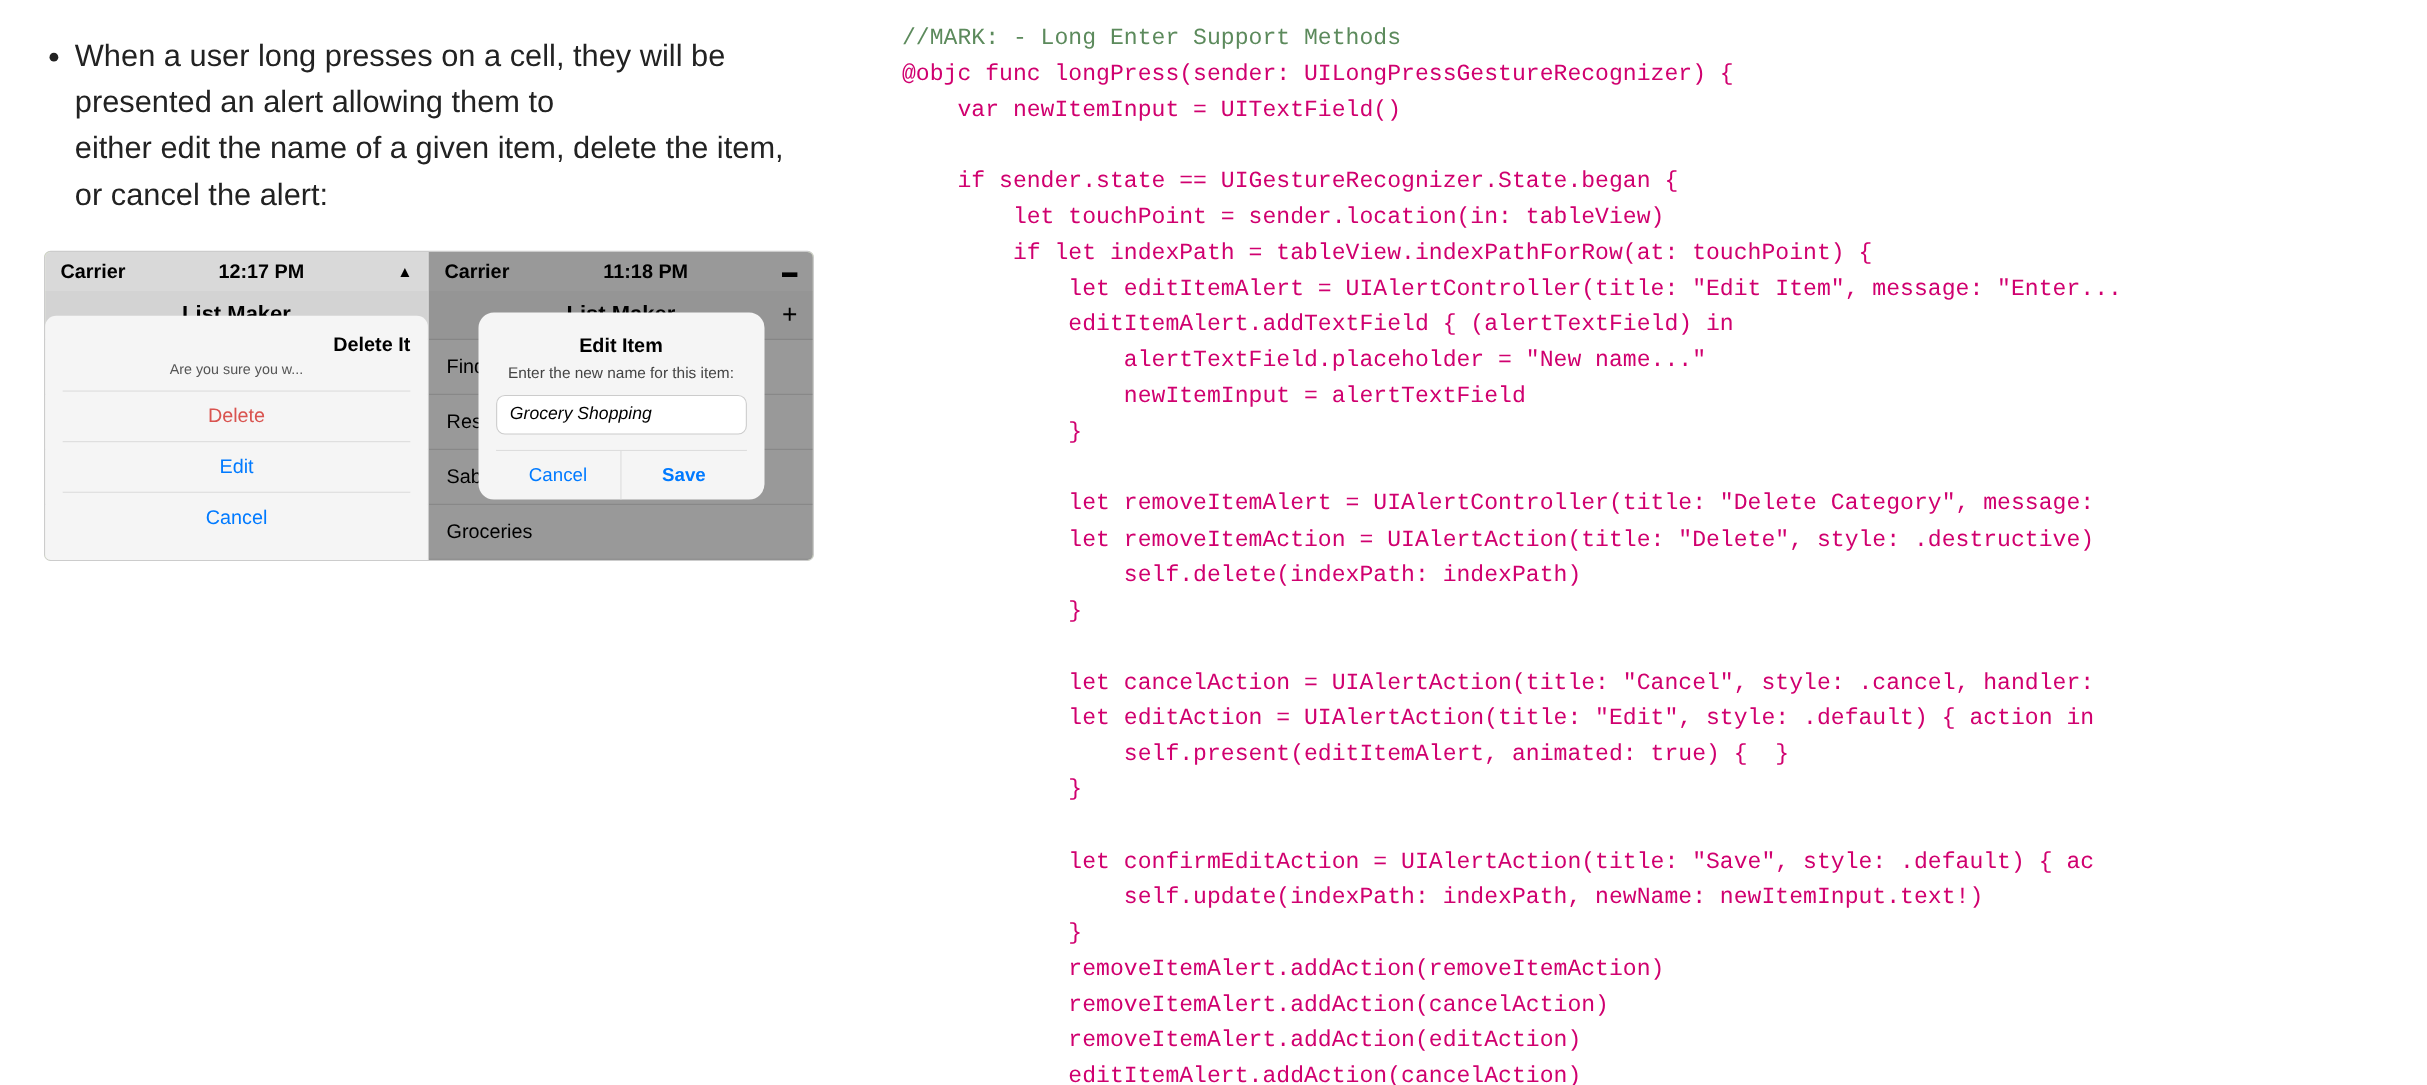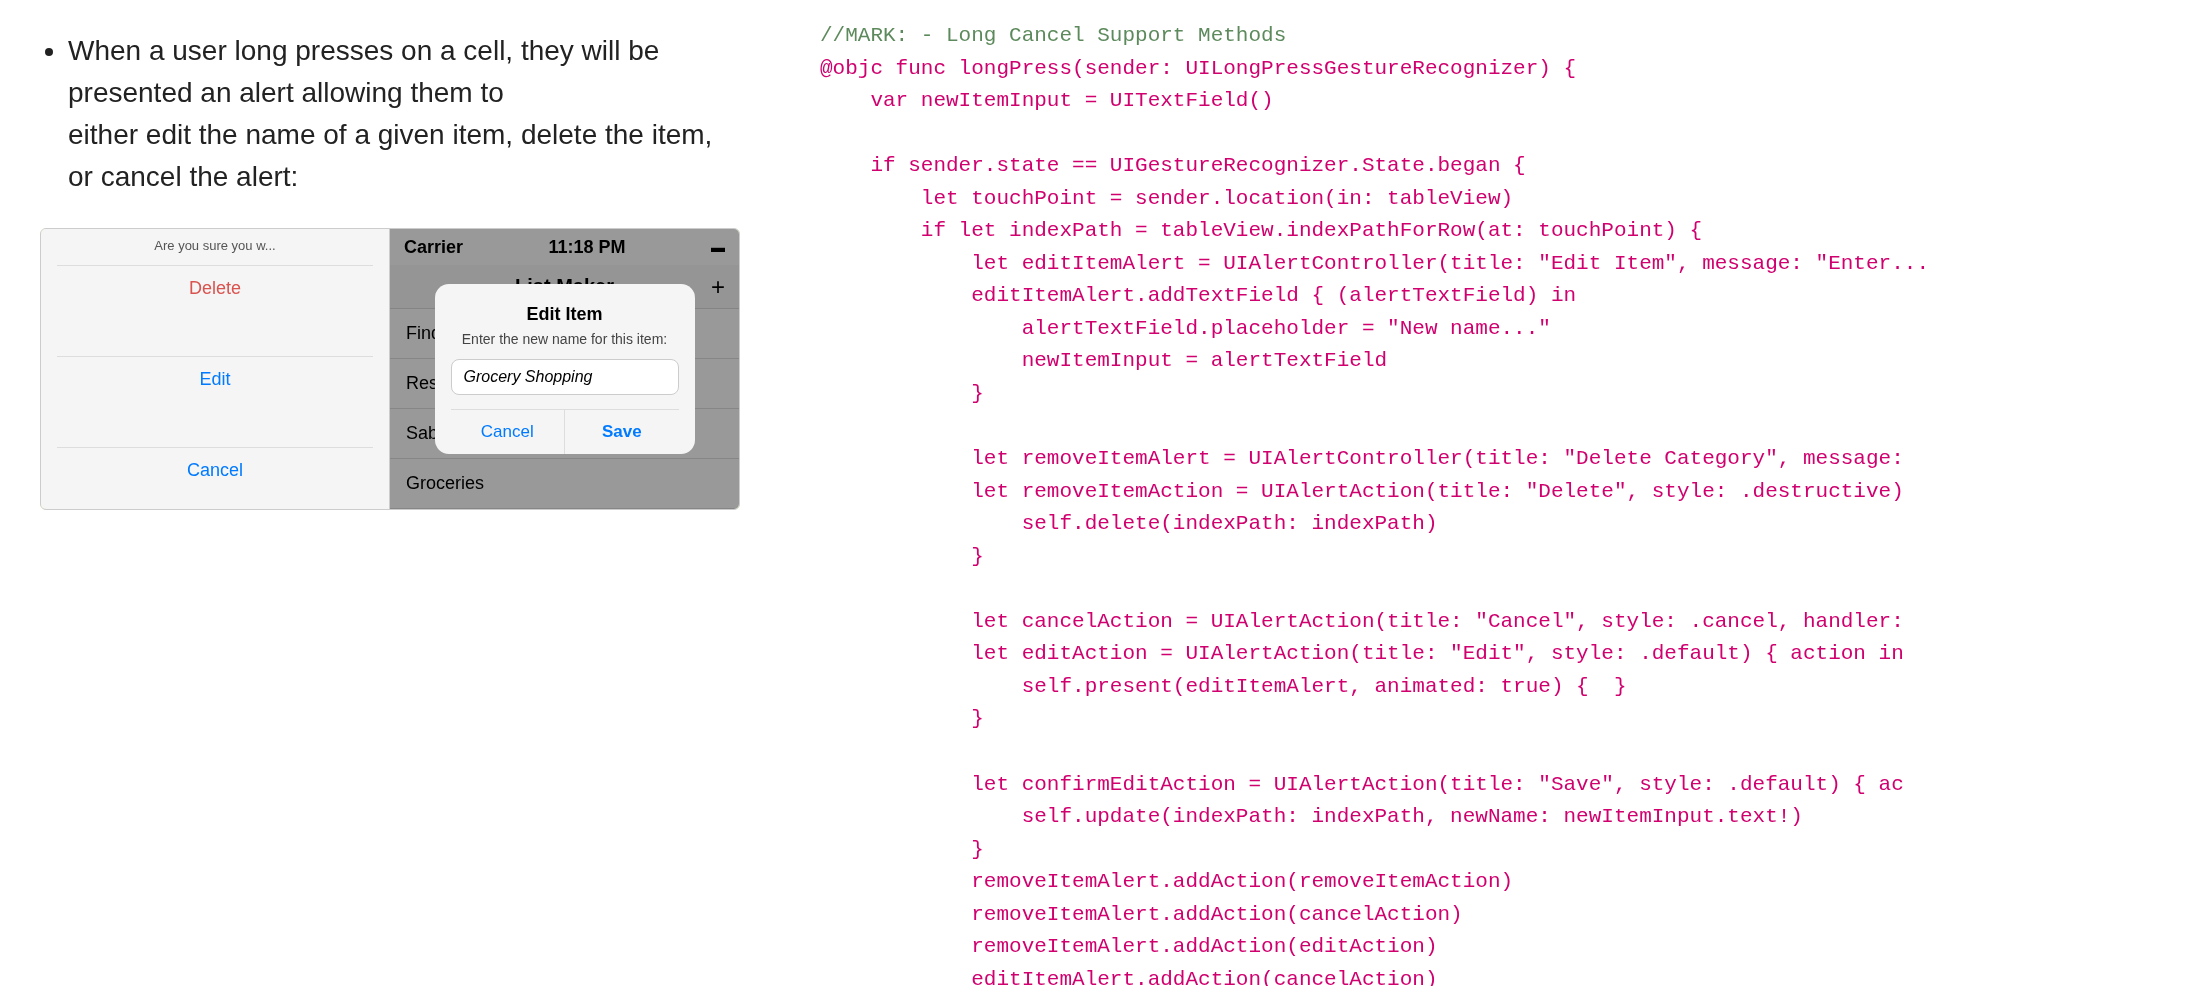--- a/index.html
+++ b/index.html
@@ -155,21 +155,21 @@
       text-align: center;
       padding: 12px;
       font-size: 18px;
       border: none;
       background: transparent;
       cursor: pointer;
       border-top: 1px solid #ddd;
     }
 
     .action-btn.red { color: #d9534f; }
-    .action-btn.blue { color: #007aff; margin-top: 45px; }
+    .action-btn.blue { color: #007aff; }
 
     
     .edit-modal-overlay {
       position: absolute;
       top: 0; left: 0; right: 0; bottom: 0;
       background: rgba(0,0,0,0.4);
       display: flex;
       align-items: center;
       justify-content: center;
       z-index: 20;
@@ -341,21 +341,21 @@
             <button class="edit-modal-btn left">Cancel</button>
             <button class="edit-modal-btn bold">Save</button>
           </div>
         </div>
       </div>
     </div>
   </div>
 </div>
 
 <div class="right-panel">
-  <div class="code-block"><span class="comment">//MARK: - Long Cancel Support Methods</span>
+  <div class="code-block"><span class="comment">//MARK: - Long Enter Support Methods</span>
 @objc func longPress(sender: UILongPressGestureRecognizer) {
     var newItemInput = UITextField()
 
     if sender.state == UIGestureRecognizer.State.began {
         let touchPoint = sender.location(in: tableView)
         if let indexPath = tableView.indexPathForRow(at: touchPoint) {
             let editItemAlert = UIAlertController(title: "Edit Item", message: "Enter...
             editItemAlert.addTextField { (alertTextField) in
                 alertTextField.placeholder = "New name..."
                 newItemInput = alertTextField

